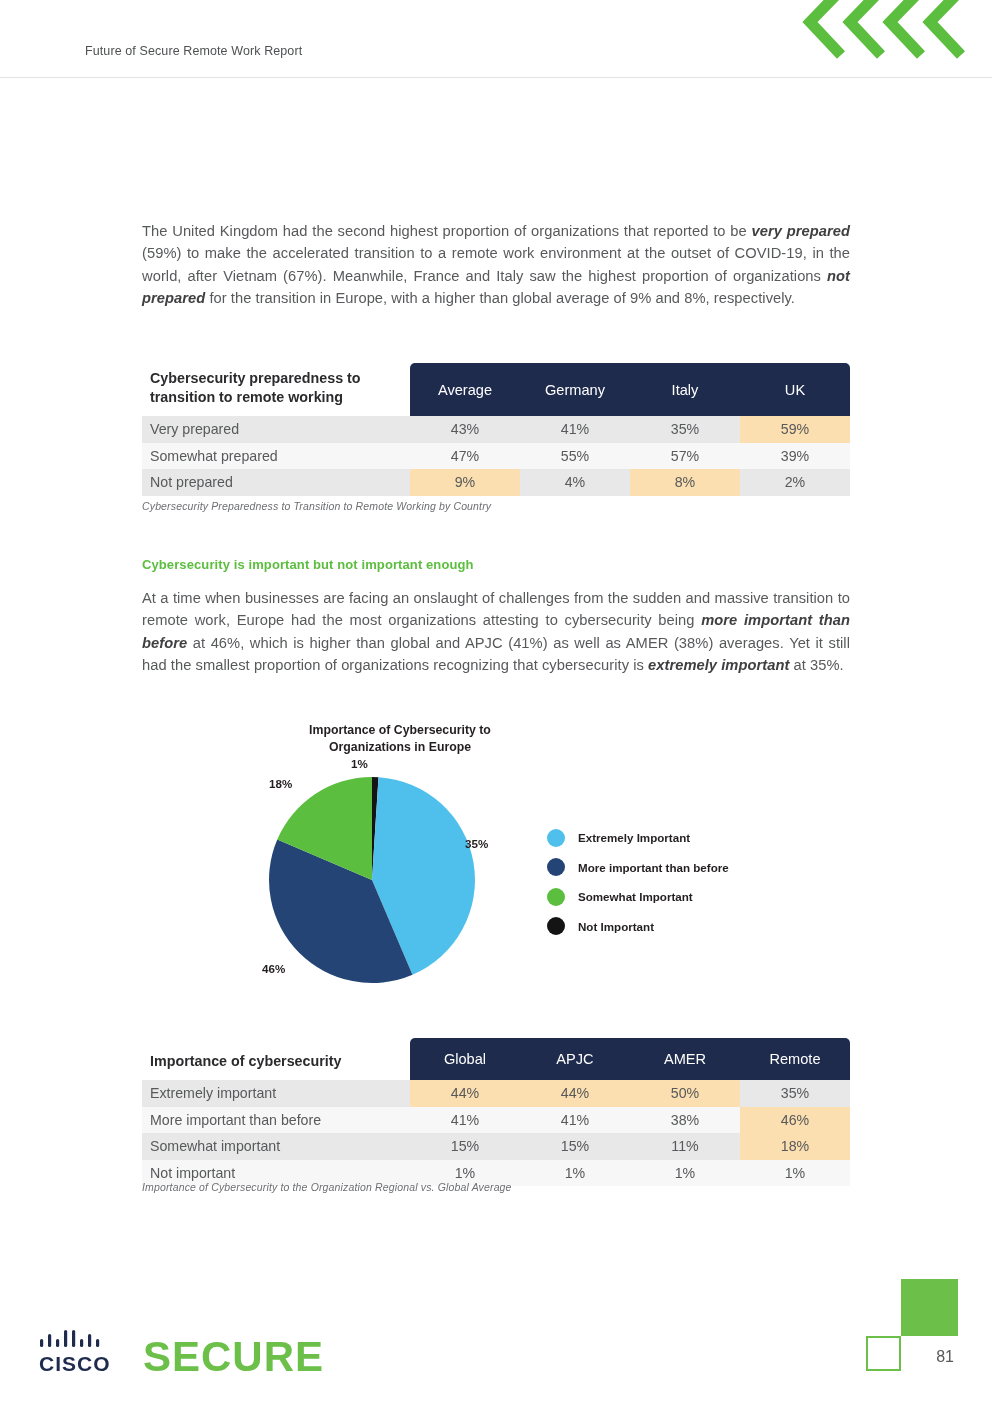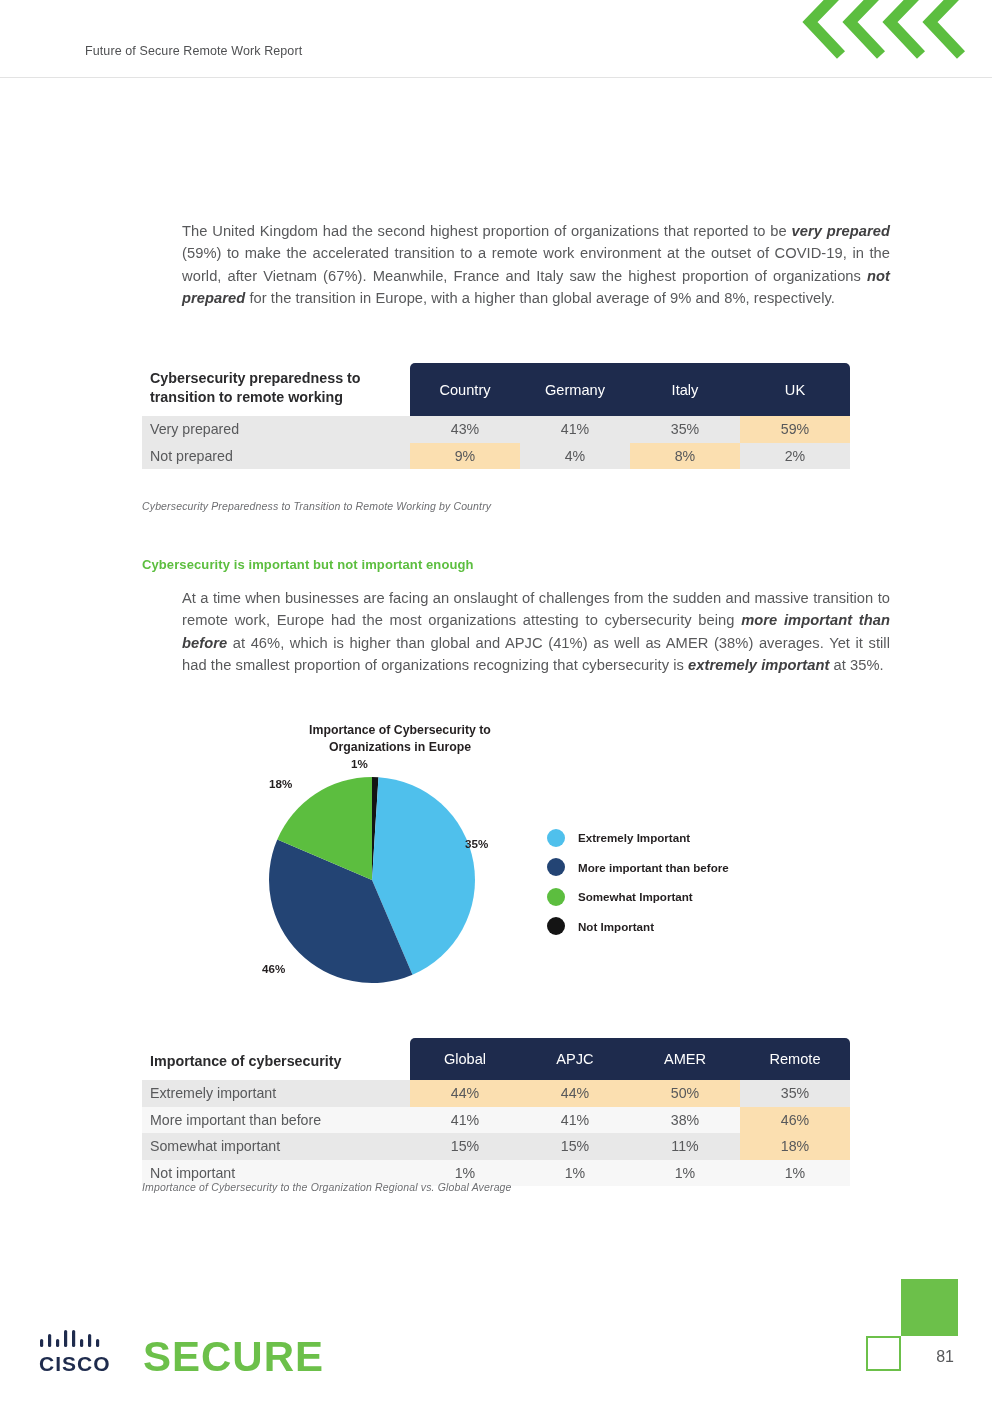--- a/index.html
+++ b/index.html
@@ -46,21 +46,20 @@
     top: 0;
     width: 708px;
   }
 
   p.body-text {
     font-size: 14.7px;
     line-height: 22.4px;
     color: #58595b;
     text-align: justify;
     letter-spacing: .05px;
-    margin-left: 40px;
   }
   p.body-text b, p.body-text .bi {
     font-weight: bold;
     font-style: italic;
     color: #404042;
   }
 
   .intro-para { position: absolute; top: 220px; width: 708px; }
 
   
@@ -210,33 +209,40 @@
     <colgroup>
       <col class="label-col">
         <col class="data-col">
         <col class="data-col">
         <col class="data-col">
         <col class="data-col">
     </colgroup>
     <thead>
       <tr>
         <th class="row-title">Cybersecurity preparedness to transition to remote working</th>
-        <th class="col-head first">Country</th>
+        <th class="col-head first">Average</th>
         <th class="col-head">Germany</th>
         <th class="col-head">Italy</th>
         <th class="col-head last">UK</th>
       </tr>
     </thead>
     <tbody>
       <tr class="shade">
         <td class="rowlabel">Very prepared</td>
         <td>43%</td>
         <td>41%</td>
         <td>35%</td>
         <td class="hl">59%</td>
+      </tr>
+      <tr class="plain">
+        <td class="rowlabel">Somewhat prepared</td>
+        <td>47%</td>
+        <td>55%</td>
+        <td>57%</td>
+        <td>39%</td>
       </tr>
       <tr class="shade">
         <td class="rowlabel">Not prepared</td>
         <td class="hl">9%</td>
         <td>4%</td>
         <td class="hl">8%</td>
         <td>2%</td>
       </tr>
     </tbody>
   </table>

